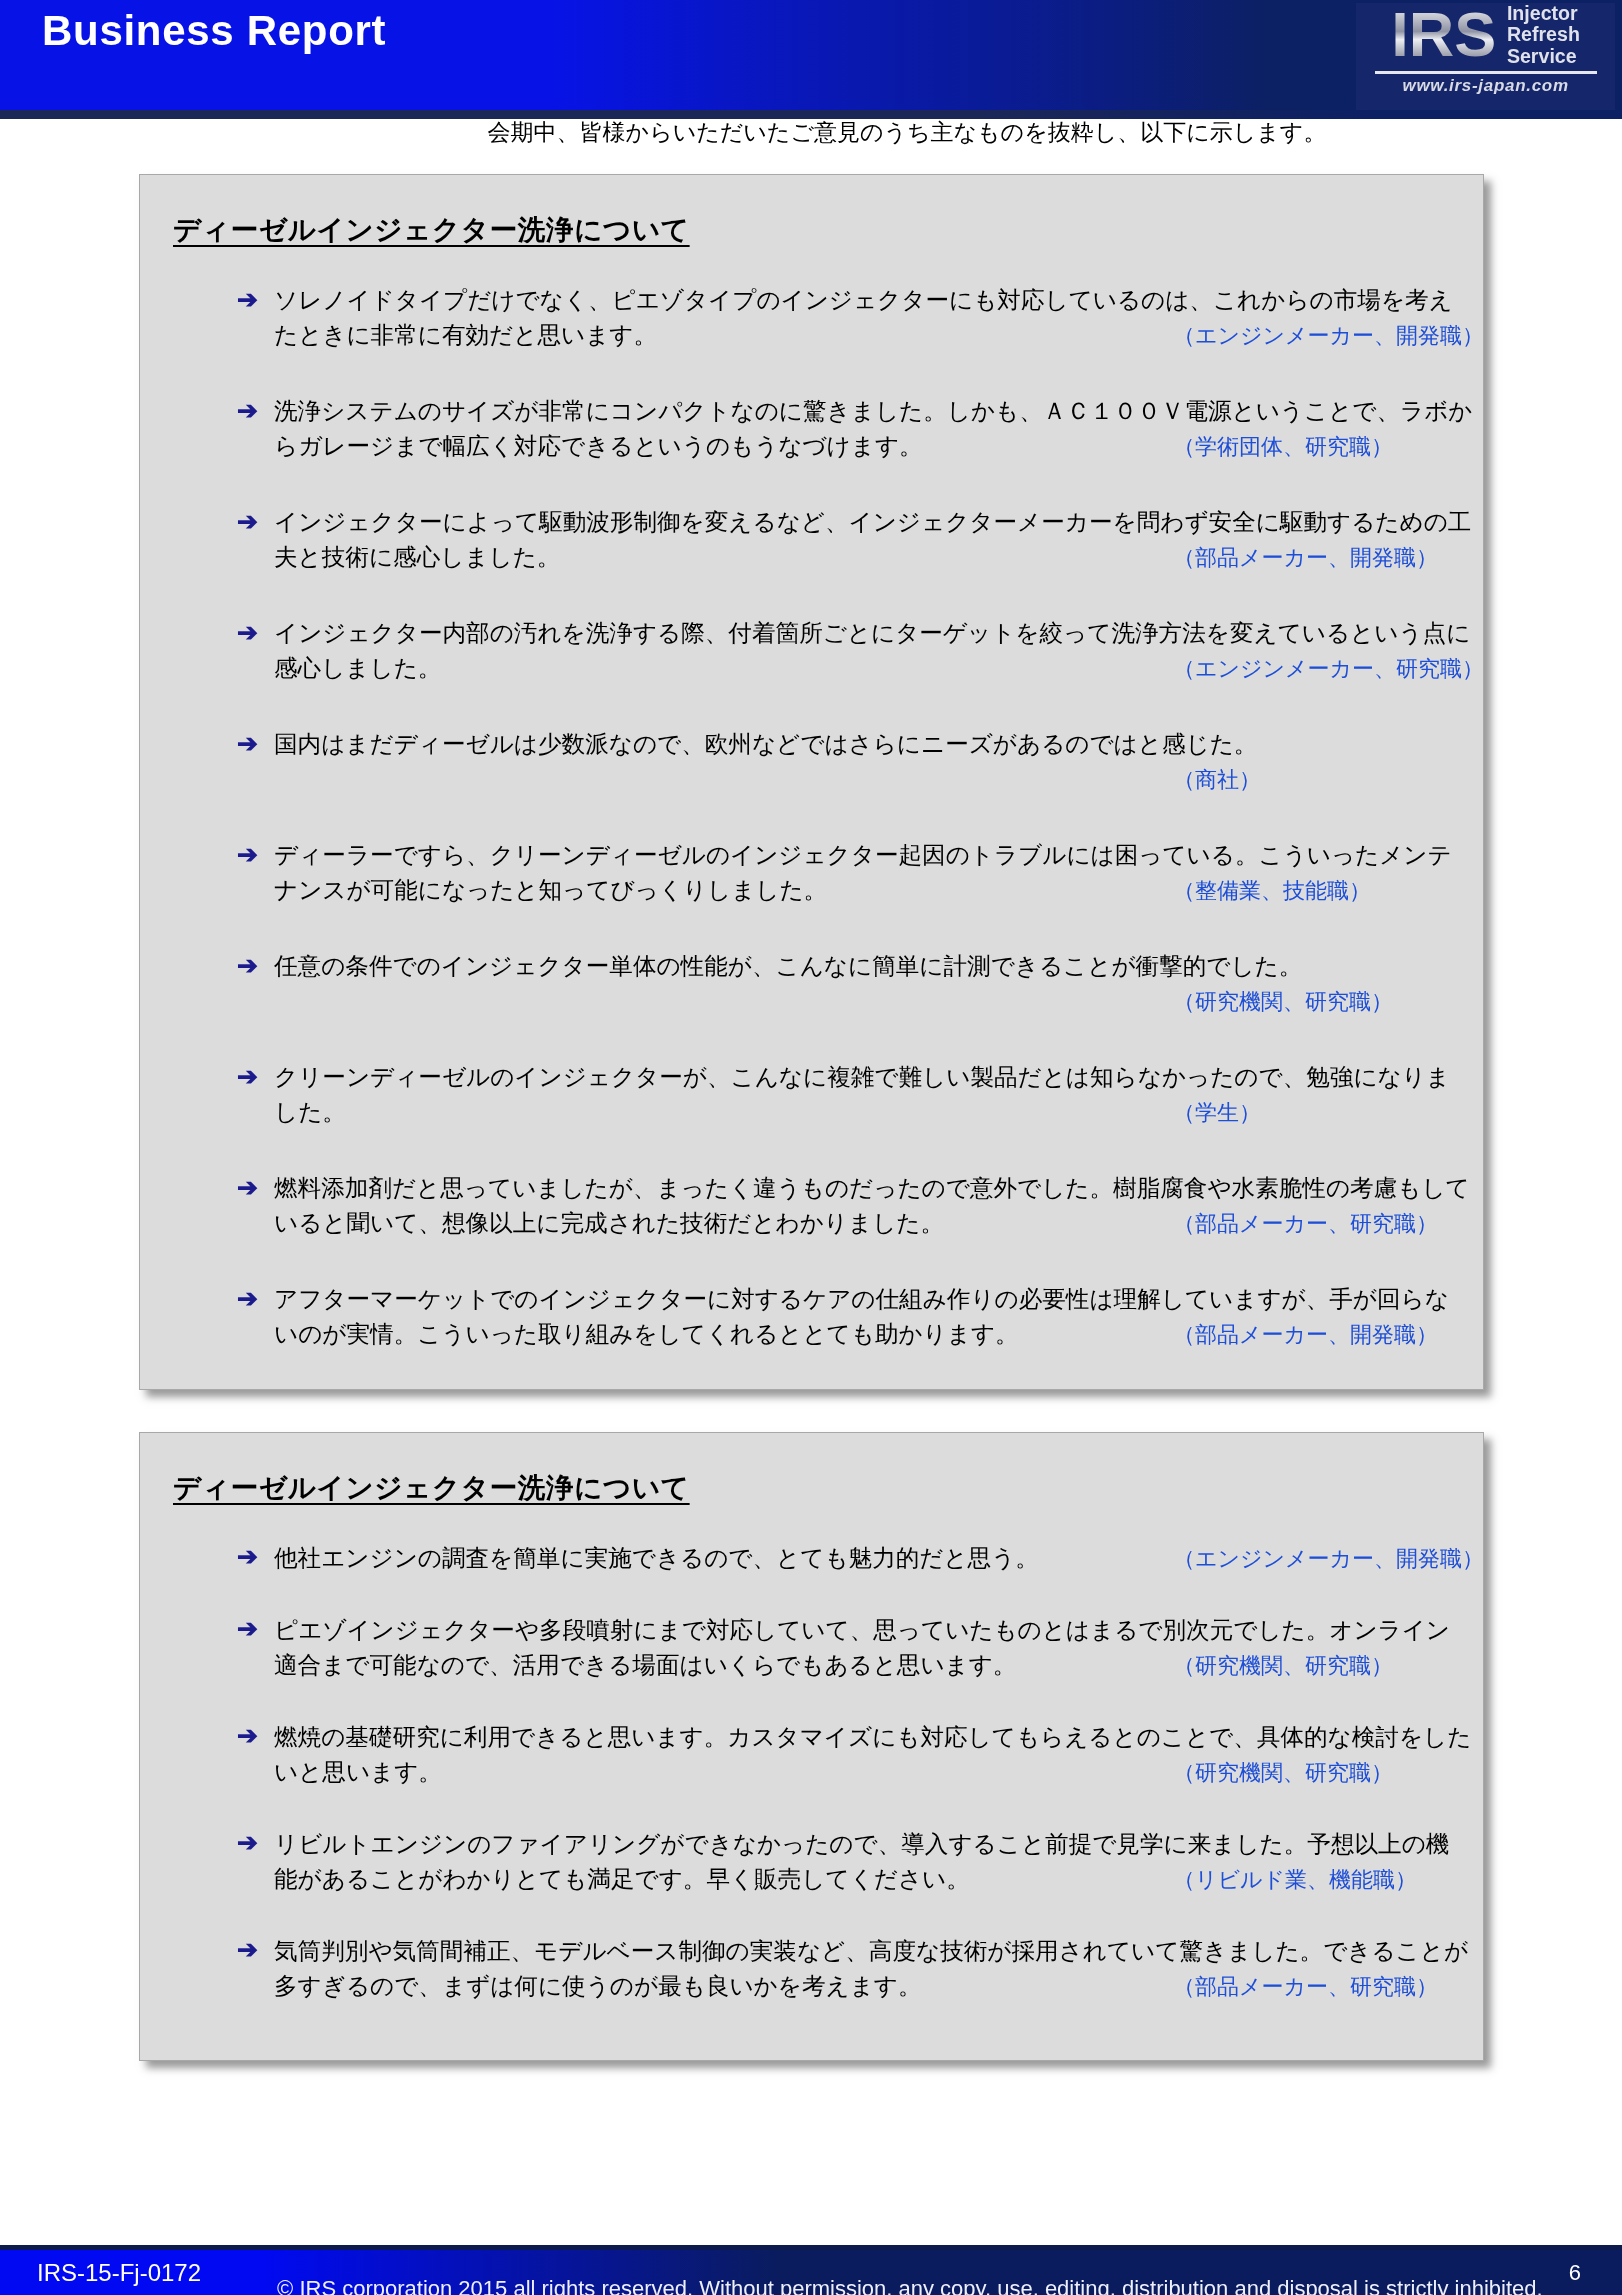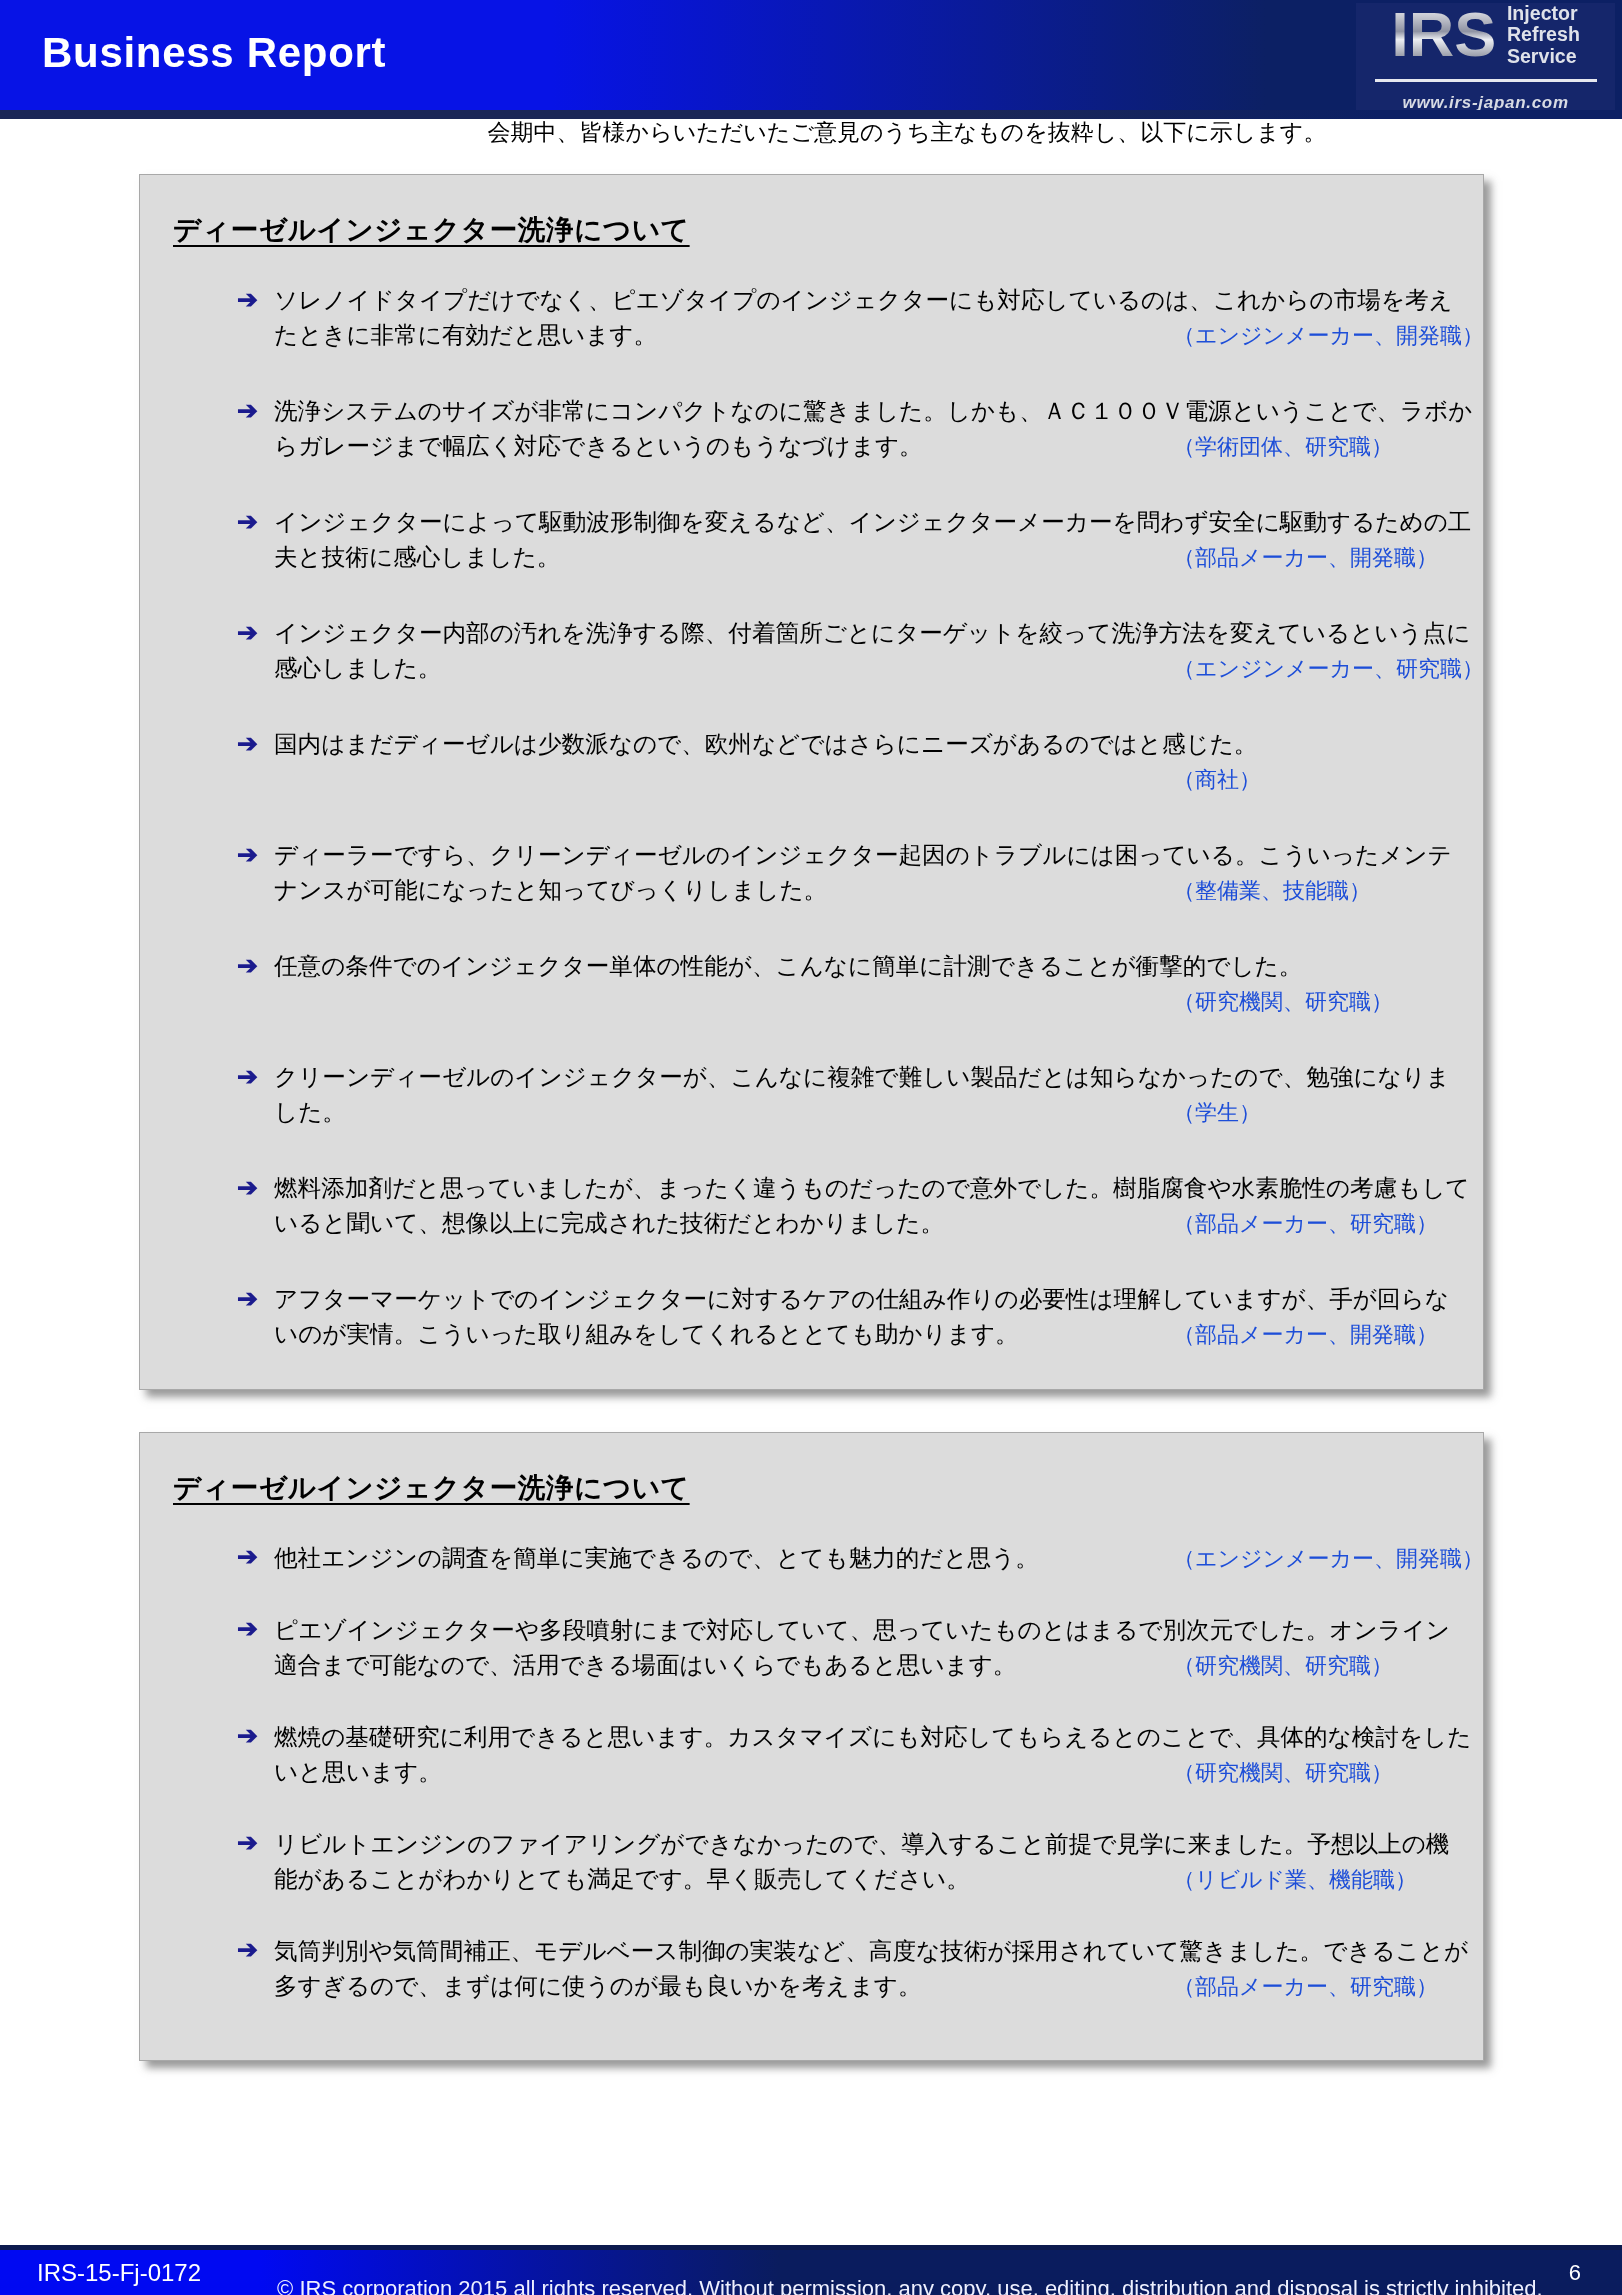--- a/index.html
+++ b/index.html
@@ -12,27 +12,27 @@
   
   .header {
     position:absolute; top:0; left:0; width:1623px; height:119px;
     background:linear-gradient(90deg,#0713e6 0%,#0713e6 34%,#0c2064 78%,#0c2064 100%);
   }
   .header-strip {
     position:absolute; bottom:0; left:0; width:100%; height:9.2px;
     background:linear-gradient(90deg,#1b2757 0%,#1b2757 60%,#0c2064 85%);
   }
   .header-title {
-    position:absolute; left:42px; top:29px;
+    position:absolute; left:42px; top:7px;
     font-size:42px; font-weight:600; color:#ffffff; letter-spacing:0.7px;
   }
   .logo {
     position:absolute; right:7.9px; top:2.6px; width:259px; height:110px;
     background:#15266b; display:flex; flex-direction:column;
-    align-items:center; justify-content:space-between;
+    align-items:center; justify-content:flex-start;
   }
   .logo-row { display:flex; align-items:center; gap:10.5px; }
   .logo-acronym {
     font-size:63px; font-weight:bold; line-height:63px;
     background:linear-gradient(180deg,#f8f8fa 0%,#8f93a3 45%,#eceef2 58%,#6a6f80 100%);
     -webkit-background-clip:text; background-clip:text; color:transparent;
   }
   .logo-tagline { display:flex; flex-direction:column; }
   .logo-tagline span {
     font-size:19.6px; font-weight:bold; line-height:21.6px; color:#dfe2ea; text-align:left;

